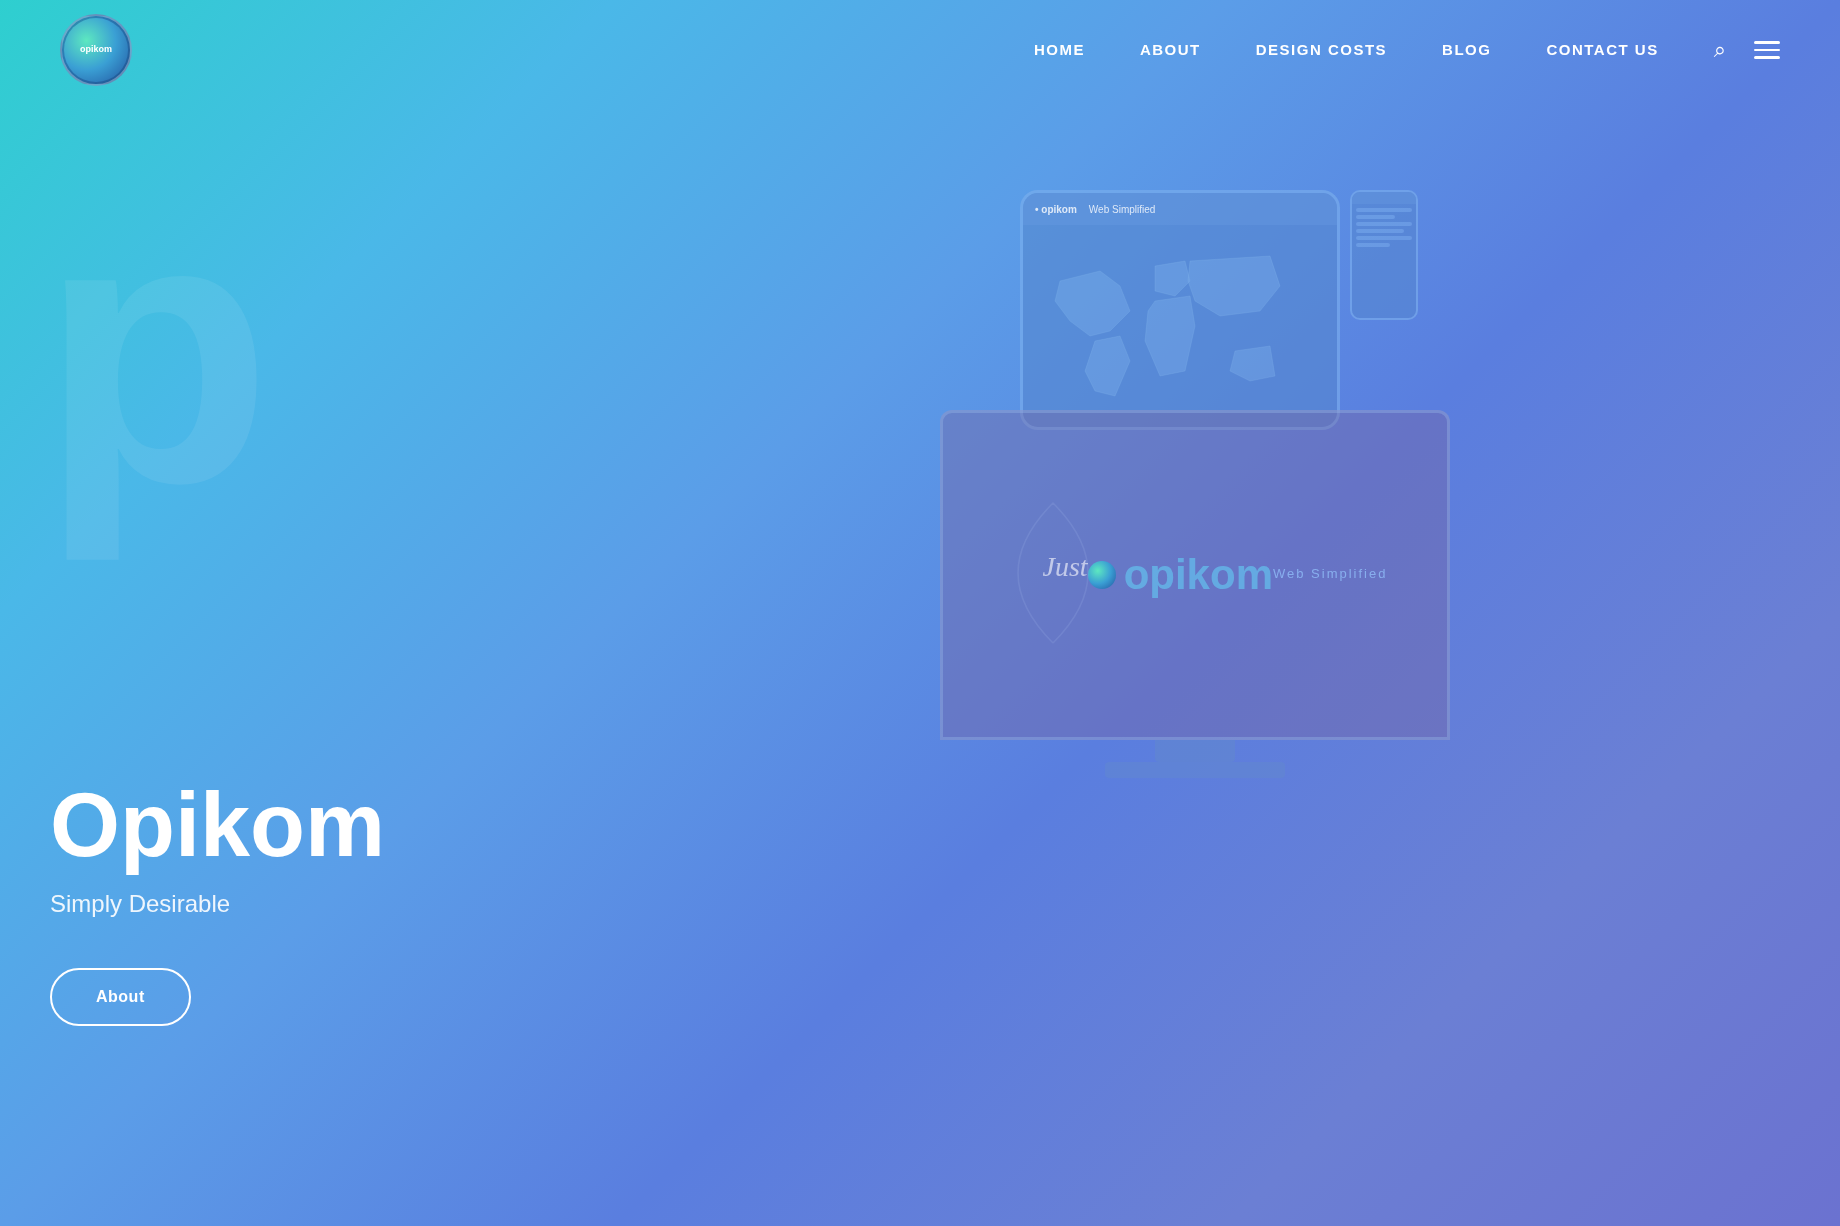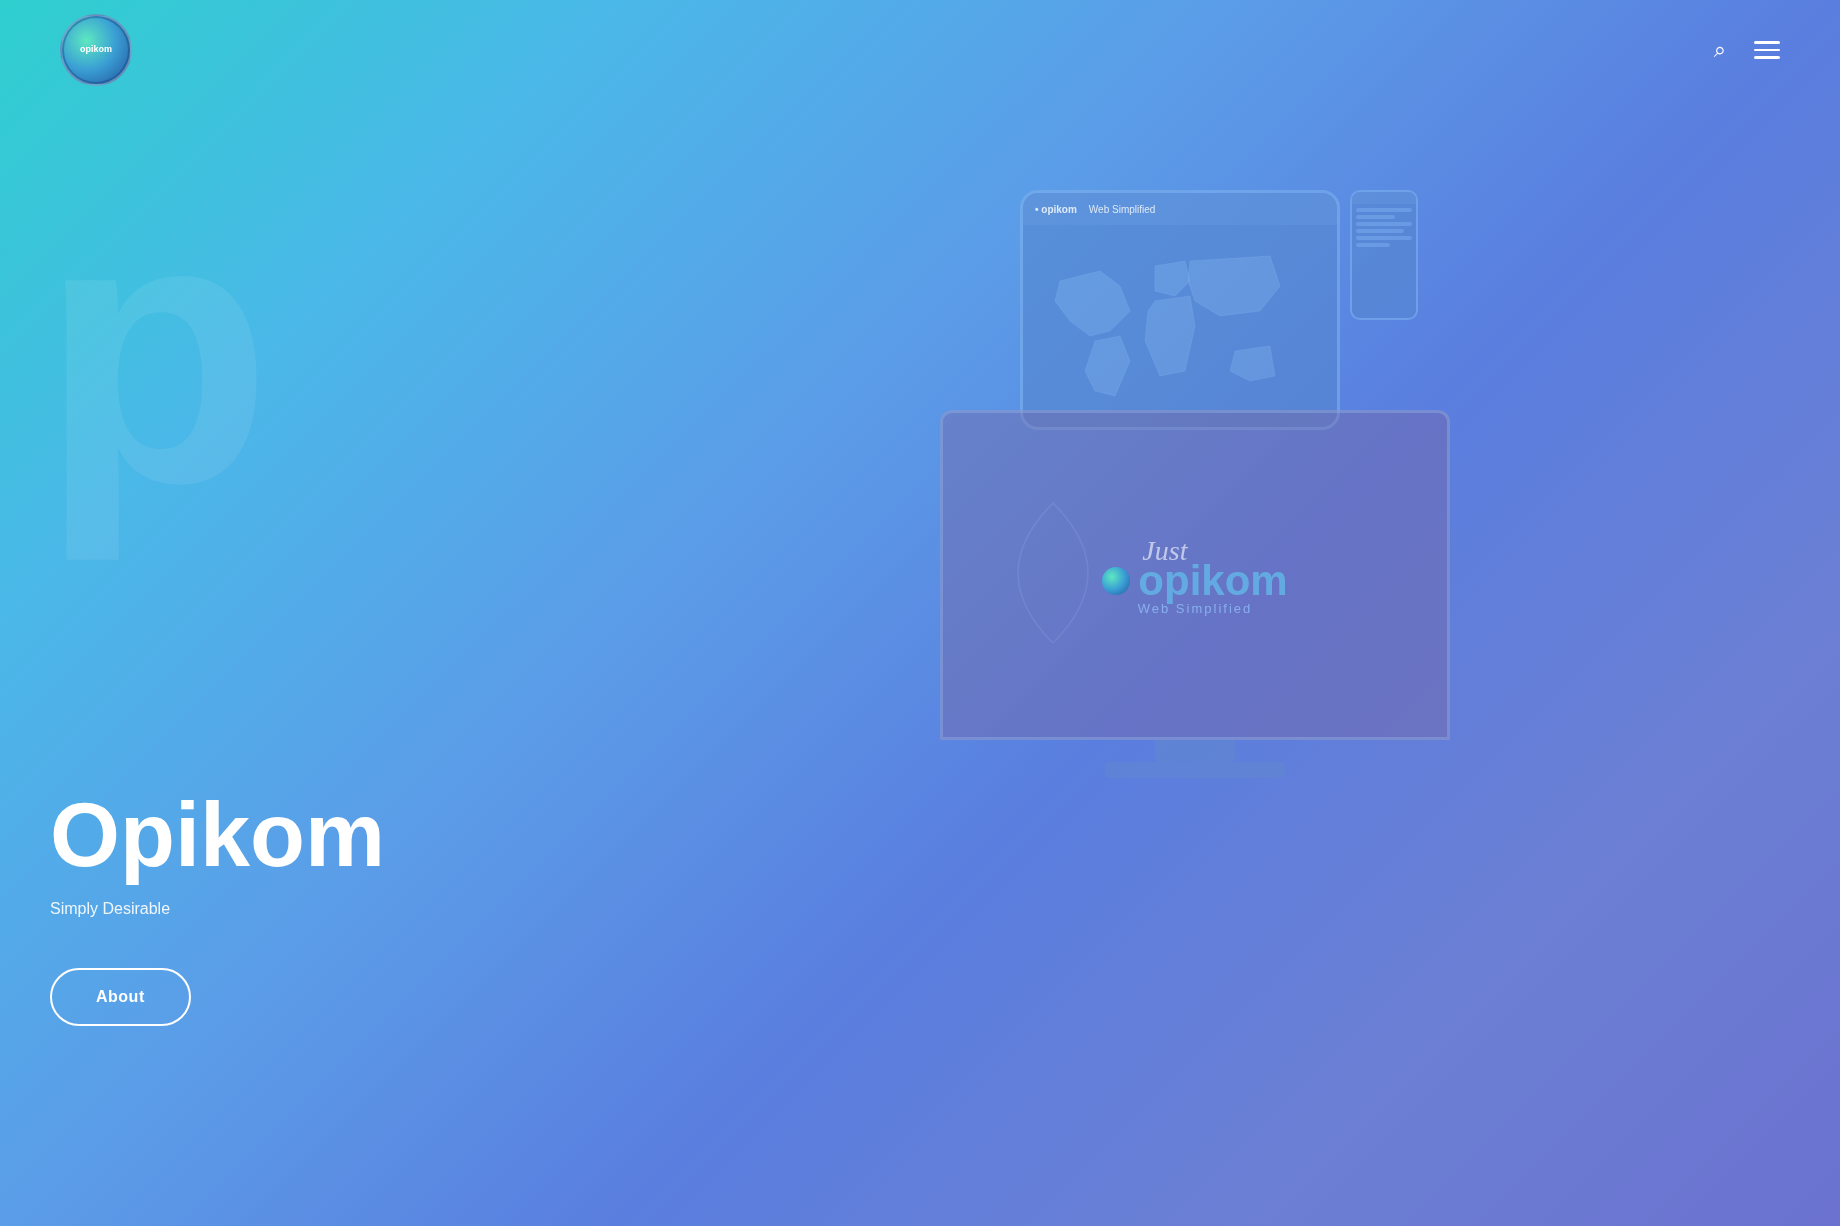--- a/index.html
+++ b/index.html
@@ -117,21 +117,21 @@
 
     .hero-title {
       font-size: 90px;
       font-weight: 700;
       color: white;
       line-height: 1;
       margin-bottom: 20px;
     }
 
     .hero-subtitle {
-      font-size: 16px;
+      font-size: 24px;
       color: rgba(255,255,255,0.9);
       margin-bottom: 50px;
       font-weight: 400;
     }
 
     .hero-buttons {
       display: flex;
       gap: 20px;
       align-items: center;
     }
@@ -272,21 +272,21 @@
       display: flex;
       align-items: center;
       justify-content: center;
       flex-direction: column;
       position: relative;
       overflow: hidden;
     }
 
     .desktop-screen-inner {
       display: flex;
-      flex-direction: column;
+      flex-direction: row;
       align-items: center;
       justify-content: center;
     }
 
     .desktop-just {
       font-size: 28px;
       color: rgba(255,255,255,0.6);
       font-style: italic;
       font-weight: 300;
       align-self: flex-start;
@@ -353,20 +353,37 @@
     <div class="logo-wrap">
       <div class="logo-circle">
         <div class="logo-inner">
           <div class="logo-text-small">
             <div>opikom</div>
           </div>
         </div>
       </div>
     </div>
 
+    <ul class="nav-links">
+      <li>
+        <a href="#">HOME</a>
+      </li>
+      <li>
+        <a href="#">ABOUT</a>
+      </li>
+      <li>
+        <a href="#">DESIGN COSTS</a>
+      </li>
+      <li>
+        <a href="#">BLOG</a>
+      </li>
+      <li>
+        <a href="#">CONTACT US</a>
+      </li>
+    </ul>
 
     <div class="nav-icons">
       <span class="nav-icon">⌕</span>
       <span class="nav-icon" style="font-size:26px; display:flex; flex-direction:column; gap:5px; cursor:pointer;">
         <span style="display:block;width:26px;height:2.5px;background:white;border-radius:2px;"></span>
         <span style="display:block;width:26px;height:2.5px;background:white;border-radius:2px;"></span>
         <span style="display:block;width:26px;height:2.5px;background:white;border-radius:2px;"></span>
       </span>
     </div>
   </nav>

